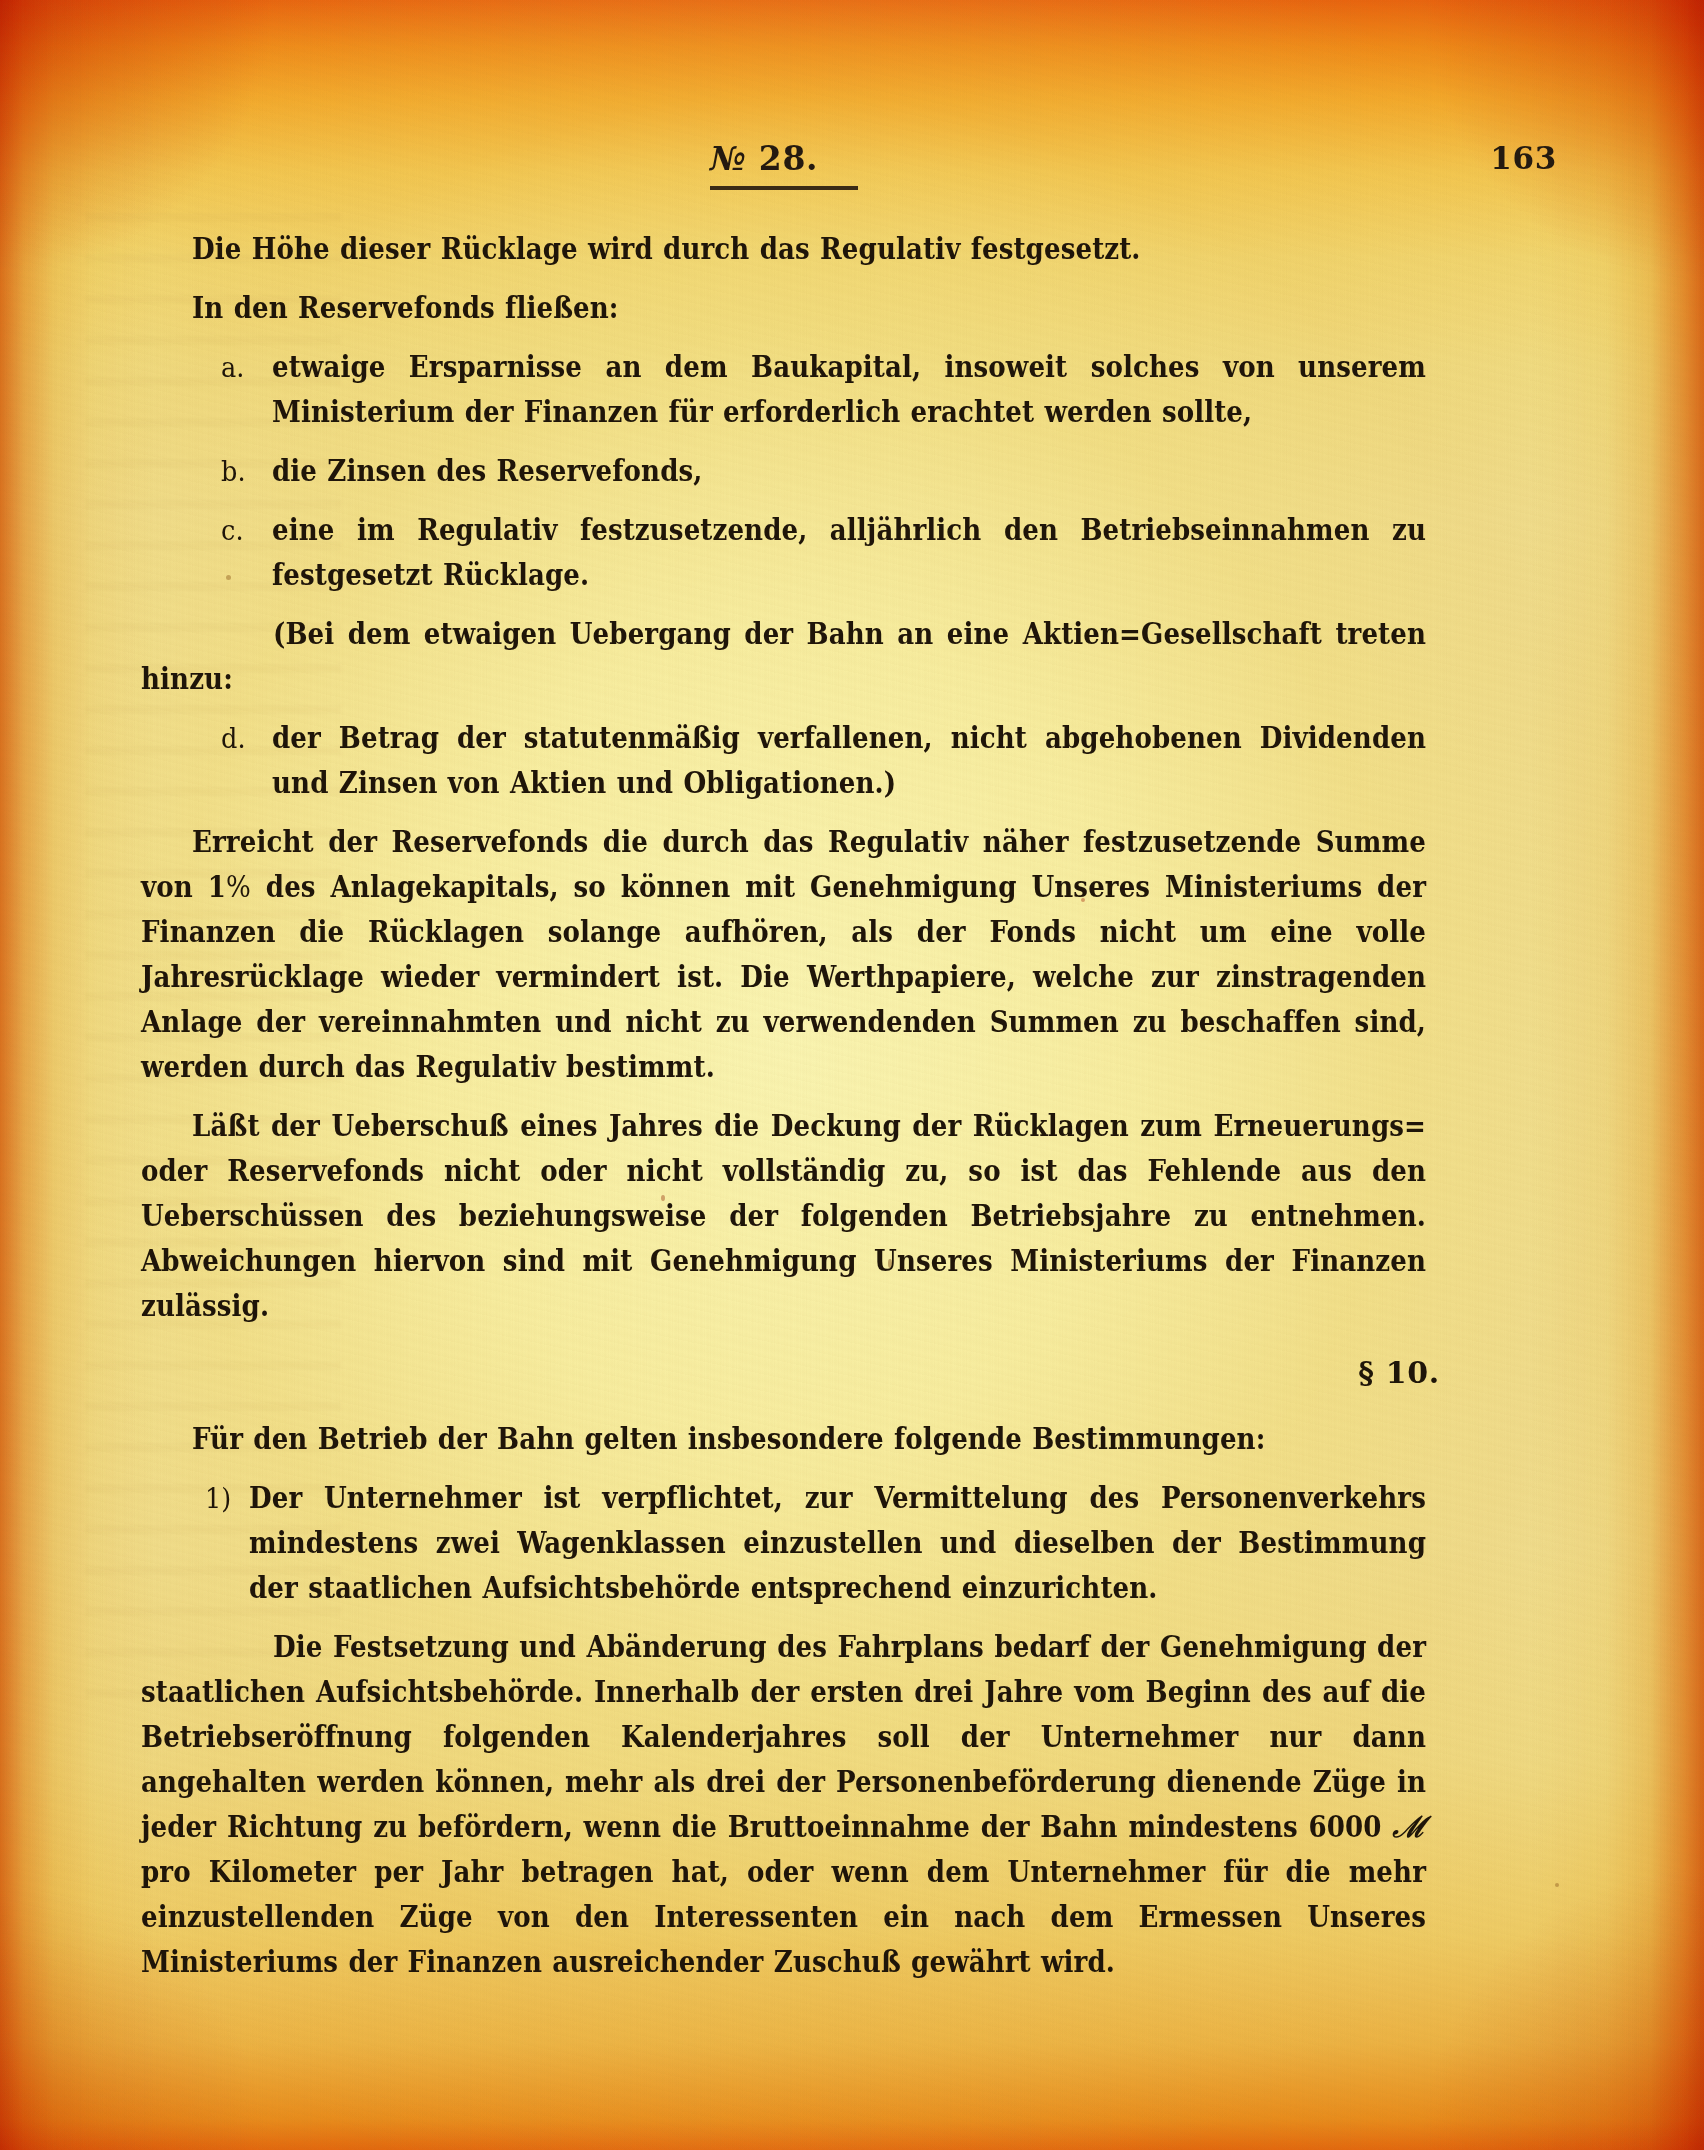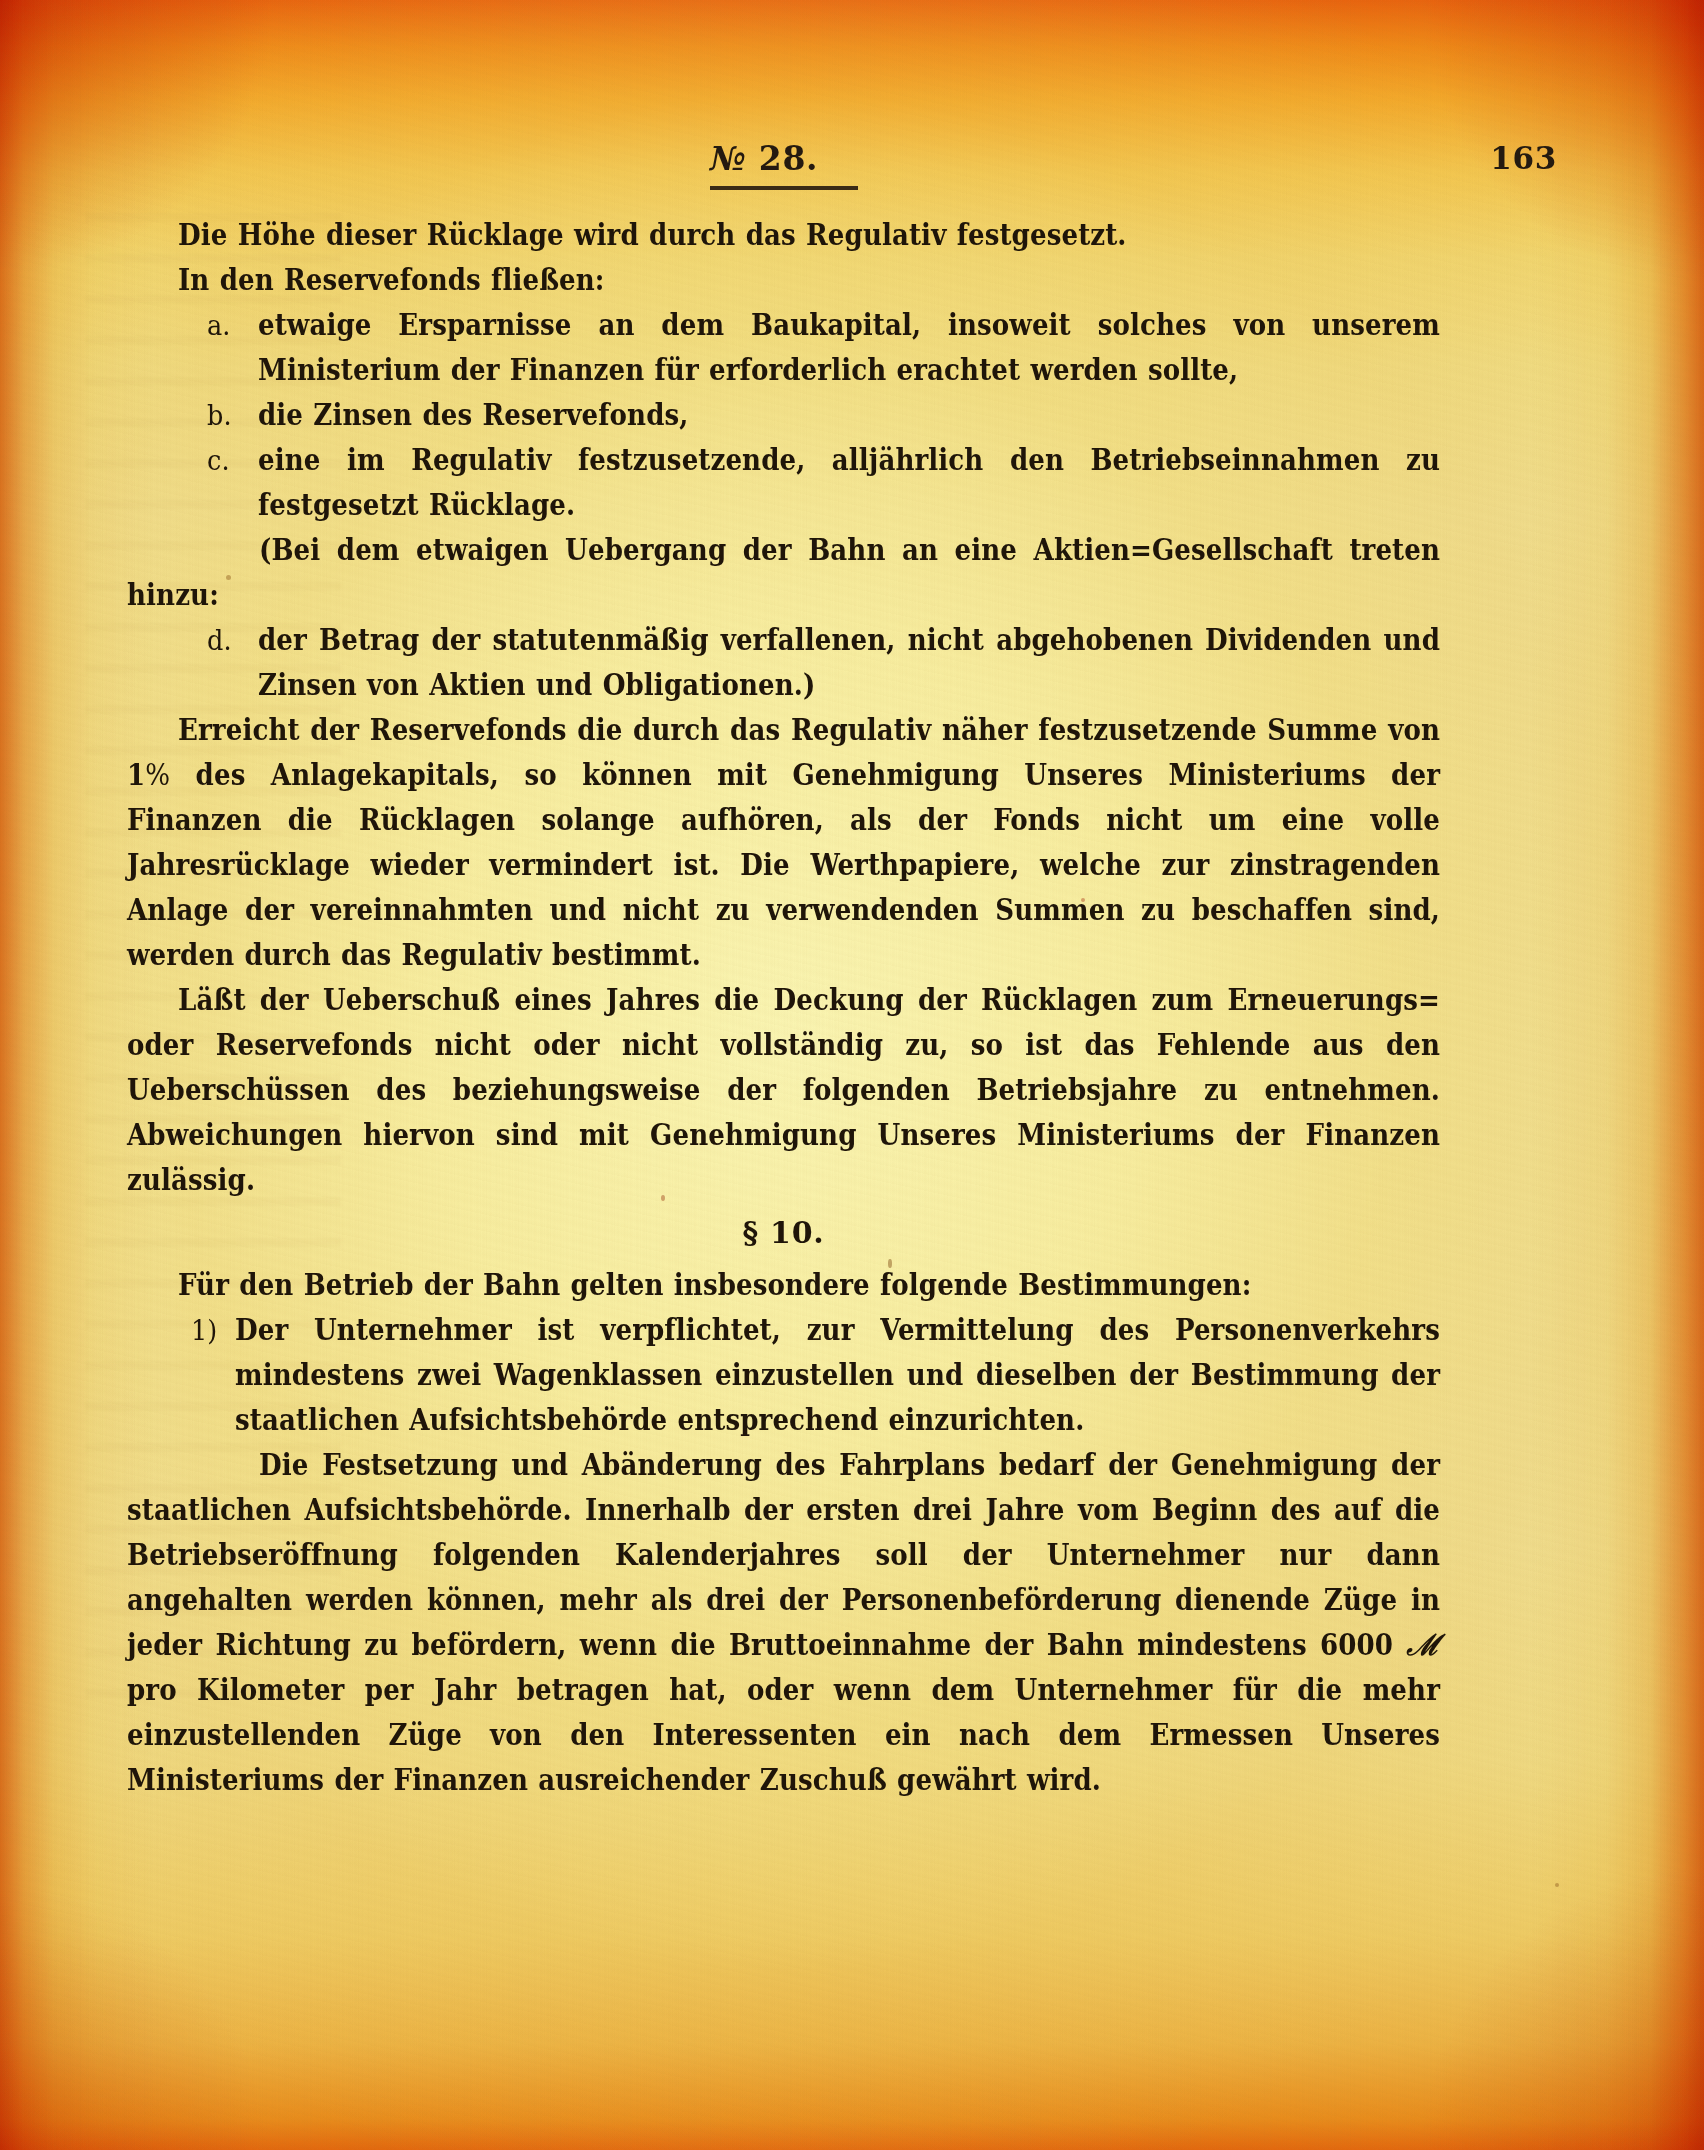--- a/index.html
+++ b/index.html
@@ -166,21 +166,21 @@
     font-size: 29px;
     line-height: 45px;
     color: #1f1509;
     text-align: justify;
     text-justify: inter-word;
     letter-spacing: 0.1px;
     word-spacing: 1.1px;
     
     font-weight: 700;
     font-stretch: condensed;
-    margin: 0;
+    margin: 14px;
     transform-origin: left top;
   }
   .blk.p-ind { text-indent: 51px; }
   
   .item {
     display: flex;
     align-items: flex-start;
     gap: 0;
   }
   .item .marker {
@@ -204,21 +204,21 @@
     padding-left: 64px;
     width: 44px;
   }
   .paren-line {
     text-indent: 132px;
   }
   .sub-ind {
     text-indent: 132px;
   }
   .section-head {
-    text-align: center;
+    text-align: right;
     font-family: "DejaVu Serif", "Liberation Serif", serif;
     font-weight: 700;
     font-size: 30px;
     line-height: 60px;
     color: #1f1509;
     letter-spacing: 0.7px;
   }
   .cur {
     font-family: "DejaVu Serif", "Liberation Serif", serif;
     font-style: italic;

